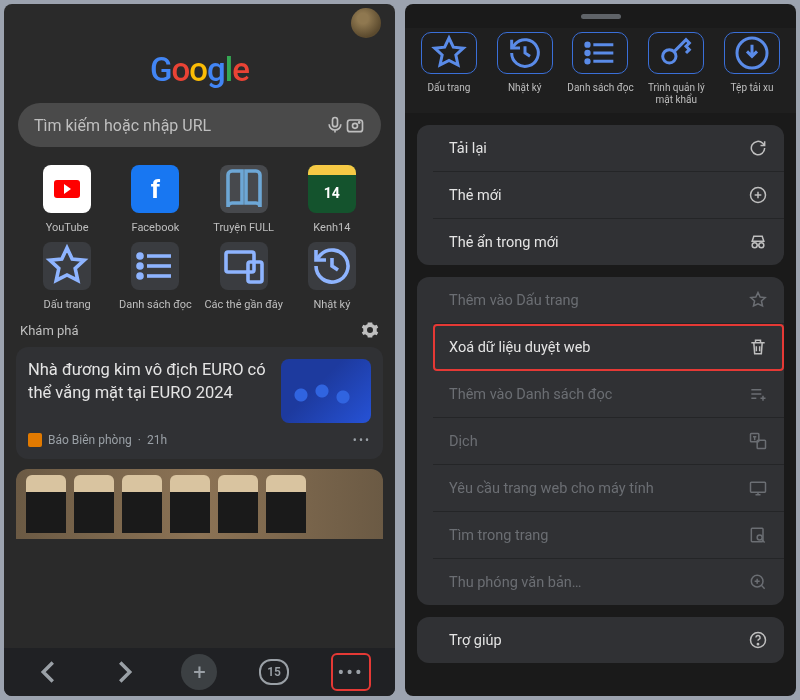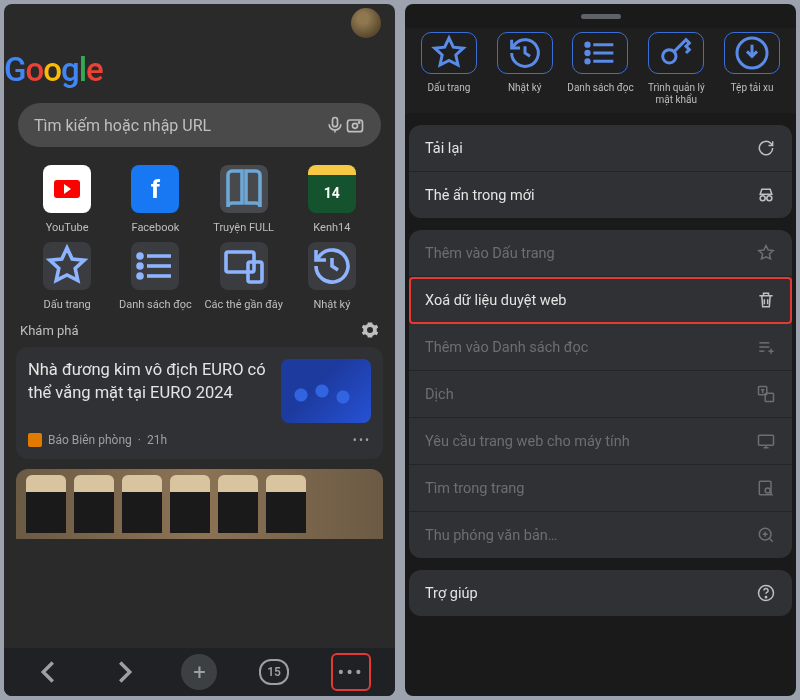--- a/index.html
+++ b/index.html
@@ -1,21 +1,21 @@
 <!DOCTYPE html>
 <html><head>
 <meta charset="utf-8">
 <style>
   * { margin: 0; padding: 0; box-sizing: border-box; font-family: -apple-system, BlinkMacSystemFont, "Segoe UI", Roboto, sans-serif; }
   body { background: #9ca3af; width: 800px; height: 700px; display: flex; gap: 10px; padding: 4px; }
   .phone { flex: 1; background: #2a2a2a; border-radius: 8px; overflow: hidden; display: flex; flex-direction: column; color: #c8c8c8; position: relative; }
   
   .top-bar { height: 38px; display: flex; justify-content: flex-end; align-items: center; padding: 0 14px; }
   .avatar { width: 30px; height: 30px; border-radius: 50%; background: radial-gradient(circle at 40% 35%, #8f7850 20%, #5b4a2e 70%); }
-  .logo-row { display: flex; margin-top: 8px; margin-bottom: 14px; }
+  .logo-row { display: flex; justify-content: center; margin-top: 8px; margin-bottom: 14px; }
   .google-logo { font-size: 33px; font-weight: 500; letter-spacing: -1px; }
   .g1 { color: #4285F4; } .g2 { color: #EA4335; } .g3 { color: #FBBC05; } .g4 { color: #4285F4; } .g5 { color: #34A853; } .g6 { color: #EA4335; }
   .search { margin: 0 14px; background: #4a4a4a; border-radius: 24px; height: 44px; display: flex; align-items: center; padding: 0 16px; color: #bfbfbf; }
   .search span.ph { flex: 1; font-size: 16px; white-space: nowrap; overflow: hidden; }
   .mic-icon, .lens-icon { width: 20px; height: 20px; display: flex; align-items: center; justify-content: center; }
   .grid-shortcuts { display: grid; grid-template-columns: repeat(4, 1fr); padding: 18px 22px 4px; gap: 6px 6px; }
   .shortcut { display: flex; flex-direction: column; align-items: center; gap: 8px; }
   .sc-tile { width: 48px; height: 48px; border-radius: 8px; display: flex; align-items: center; justify-content: center; font-size: 20px; }
   .sc-label { font-size: 11px; color: #bfbfbf; text-align: left; line-height: 1.2; }
   .yt { background: #fff; } .yt-inner { width: 26px; height: 18px; background: #FF0000; border-radius: 3px; position: relative; }
@@ -43,21 +43,21 @@
   .plus-btn { width: 36px; height: 36px; border-radius: 50%; background: #3c4043; font-size: 22px; }
   .highlight-red { border: 2px solid #e53935; border-radius: 6px; }
 
   
   .sheet-handle { height: 24px; display: flex; align-items: center; justify-content: center; }
   .handle-bar { width: 40px; height: 5px; background: #5f6368; border-radius: 3px; }
   .top-strip { display: flex; padding: 4px 8px 8px; gap: 4px; background: #1f1f1f; }
   .strip-item { flex: 1; min-width: 0; display: flex; flex-direction: column; align-items: center; gap: 8px; }
   .strip-box { width: 56px; height: 42px; border: 1.5px solid #3a6fd8; border-radius: 10px; display: flex; align-items: center; justify-content: center; color: #5a8be8; }
   .strip-label { font-size: 10px; color: #bfbfbf; text-align: center; line-height: 1.15; }
-  .menu-section { margin: 12px 4px 0; background: #303134; border-radius: 12px; overflow: hidden; }
+  .menu-section { margin: 12px 12px 0; background: #303134; border-radius: 12px; overflow: hidden; padding-left: 16px; }
   .menu-item { display: flex; align-items: center; justify-content: space-between; padding: 13px 16px; font-size: 14.5px; color: #e4e4e4; border-bottom: 1px solid #242527; }
   .menu-item:last-child { border-bottom: none; }
   .menu-item.disabled { color: #6b6e73; }
   .menu-item .ico { width: 20px; height: 20px; display: flex; align-items: center; justify-content: center; color: #bfbfbf; }
   .menu-item.disabled .ico { color: #6b6e73; }
   .highlight-item { outline: 2.5px solid #e53935; outline-offset: -2px; border-radius: 4px; }
 
   svg { width: 100%; height: 100%; }
 </style>
 </head>
@@ -269,20 +269,29 @@
       <div class="menu-item">
         <span>Tải lại</span>
         <span class="ico">
           <svg viewBox="0 0 24 24" fill="none" stroke="currentColor" stroke-width="1.8">
             <path d="M20 12a8 8 0 1 1-2.3-5.6L20 9"></path>
             <path d="M20 4v5h-5"></path>
           </svg>
         </span>
       </div>
       <div class="menu-item">
+        <span>Thẻ mới</span>
+        <span class="ico">
+          <svg viewBox="0 0 24 24" fill="none" stroke="currentColor" stroke-width="1.8">
+            <circle cx="12" cy="12" r="9"></circle>
+            <path d="M12 8v8M8 12h8"></path>
+          </svg>
+        </span>
+      </div>
+      <div class="menu-item">
         <span>Thẻ ẩn trong mới</span>
         <span class="ico">
           <svg viewBox="0 0 24 24" fill="none" stroke="currentColor" stroke-width="1.8">
             <path d="M5 11h14l-2-6H7z"></path>
             <circle cx="8" cy="16" r="3"></circle>
             <circle cx="16" cy="16" r="3"></circle>
             <path d="M11 16h2"></path>
           </svg>
         </span>
       </div>

